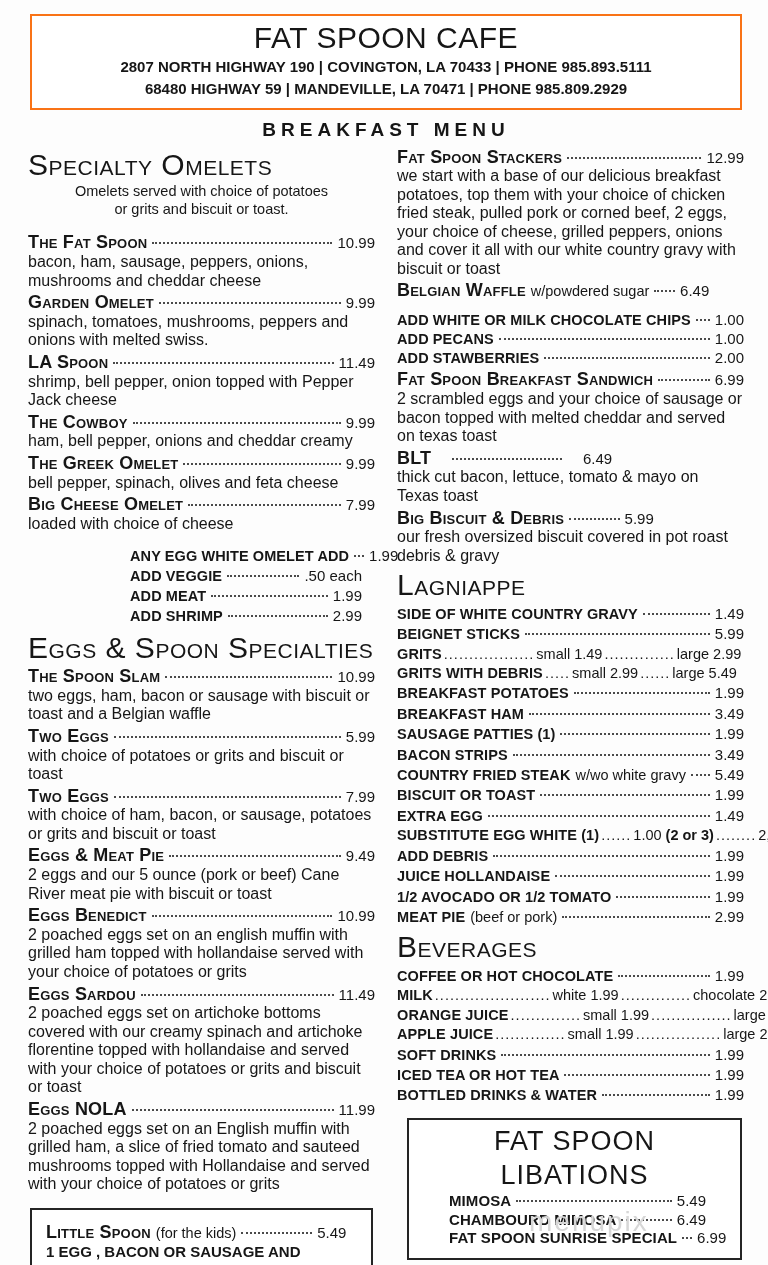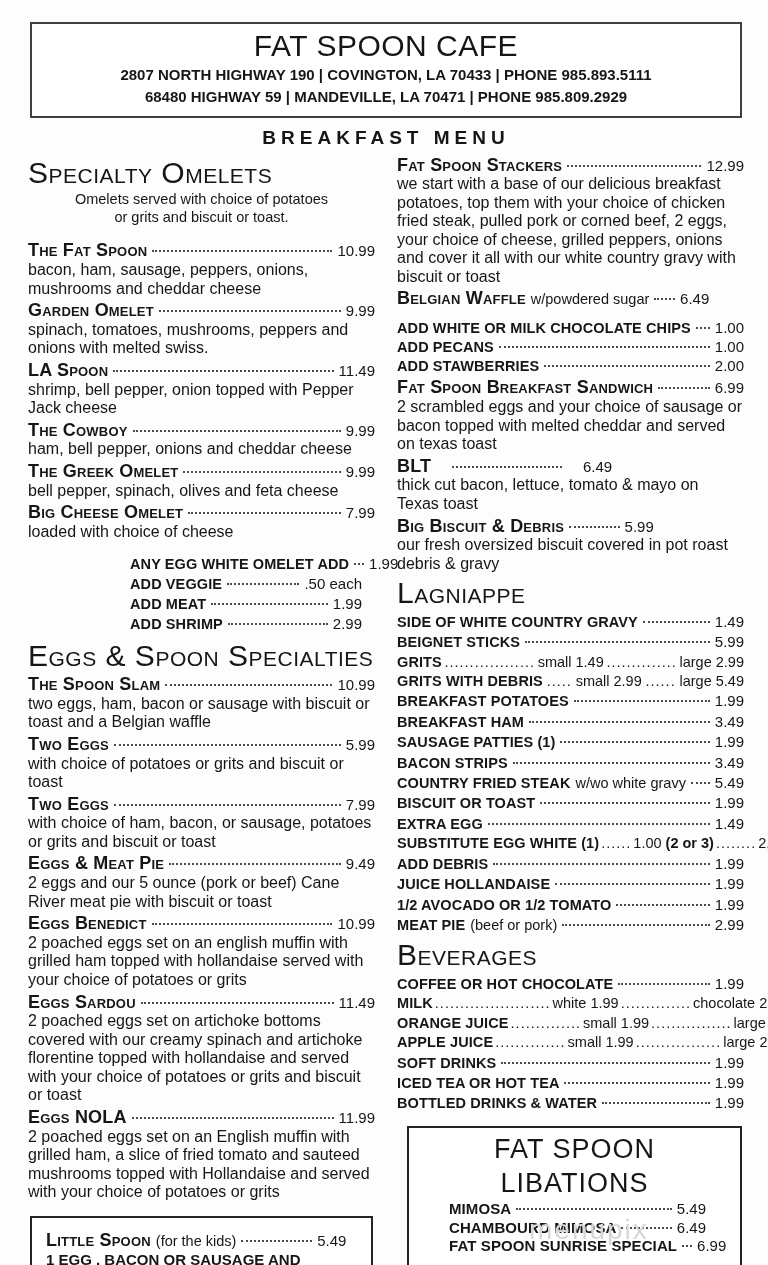--- a/index.html
+++ b/index.html
@@ -6,21 +6,21 @@
   html,body { margin:0; padding:0; }
   body {
     width:768px; height:1265px; overflow:hidden;
     background:#fdfdfd; color:#161616;
     font-family:"Liberation Sans", sans-serif;
     -webkit-font-smoothing:antialiased;
   }
   .page { padding:14px 24px 0 28px; }
 
   
-  .hdrbox { border:2px solid #404040; background:#fff; text-align:center; padding:4px 8px 8px; margin:8px 2px; }
+  .hdrbox { border:2px solid #f97316; background:#fff; text-align:center; padding:4px 8px 8px; margin:0 2px; }
   .hdr-title { font-size:30px; font-weight:500; letter-spacing:.5px; line-height:1.2; }
   .hdr-addr { font-size:15px; font-weight:700; line-height:1.45; }
   .menu-title { text-align:center; font-weight:700; font-size:19px; letter-spacing:5px; margin:9px 0 4px; }
 
   
   .cols { display:flex; gap:22px; align-items:flex-start; }
   .col { flex:1; min-width:0; }
 
   .section-heading { font-variant:small-caps; font-weight:500; font-size:30px; line-height:1.08; letter-spacing:.5px; margin:4px 0 2px; }
   .section-sub { text-align:center; font-size:14.5px; line-height:1.22; white-space:pre-line; margin:0 0 14px; }
@@ -30,21 +30,21 @@
   .menu-item { margin-top:2px; }
   .irow { display:flex; align-items:baseline; }
   .iname { font-weight:700; font-variant:small-caps; font-size:18px; letter-spacing:.2px; white-space:nowrap; line-height:1.15; }
   .inote { font-size:14.5px; margin-left:5px; white-space:nowrap; }
   .lead { flex:1; border-bottom:2px dotted #4a4a4a; margin:0 5px; transform:translateY(-4px); min-width:10px; }
   .price { font-size:15px; white-space:nowrap; }
   .idesc { margin:0; font-size:16px; line-height:1.16; white-space:pre-line; }
   .idesc.caps { font-weight:700; font-size:15px; line-height:1.2; }
 
   
-  .prow { display:flex; align-items:baseline; font-size:14.5px; line-height:1.34;justify-content:space-between; }
+  .prow { display:flex; align-items:baseline; font-size:14.5px; line-height:1.34; }
   .pname { font-weight:700; white-space:nowrap; letter-spacing:.1px; }
   .rnote { margin-left:5px; white-space:nowrap; }
   .dots { letter-spacing:1px; margin:0 2px; white-space:nowrap; }
   .segt { white-space:nowrap; }
   .segb { font-weight:700; white-space:nowrap; margin-left:4px; }
 
   .addons { margin:13px 0 6px 102px; width:232px; }
   .addons .prow { line-height:1.3; }
   .prowgroup.tight .prow { line-height:1.25; }
 
@@ -95,21 +95,21 @@
             <span class="price">11.49</span>
           </div>
           <p class="idesc">shrimp, bell pepper, onion topped with Pepper Jack cheese</p>
         </div>
         <div class="menu-item">
           <div class="irow">
             <span class="iname">The Cowboy</span>
             <span class="lead"></span>
             <span class="price">9.99</span>
           </div>
-          <p class="idesc">ham, bell pepper, onions and cheddar cheese</p>
+          <p class="idesc">ham, bell pepper, onions and cheddar creamy</p>
         </div>
         <div class="menu-item">
           <div class="irow">
             <span class="iname">The Greek Omelet</span>
             <span class="lead"></span>
             <span class="price">9.99</span>
           </div>
           <p class="idesc">bell pepper, spinach, olives and feta cheese</p>
         </div>
         <div class="menu-item">

